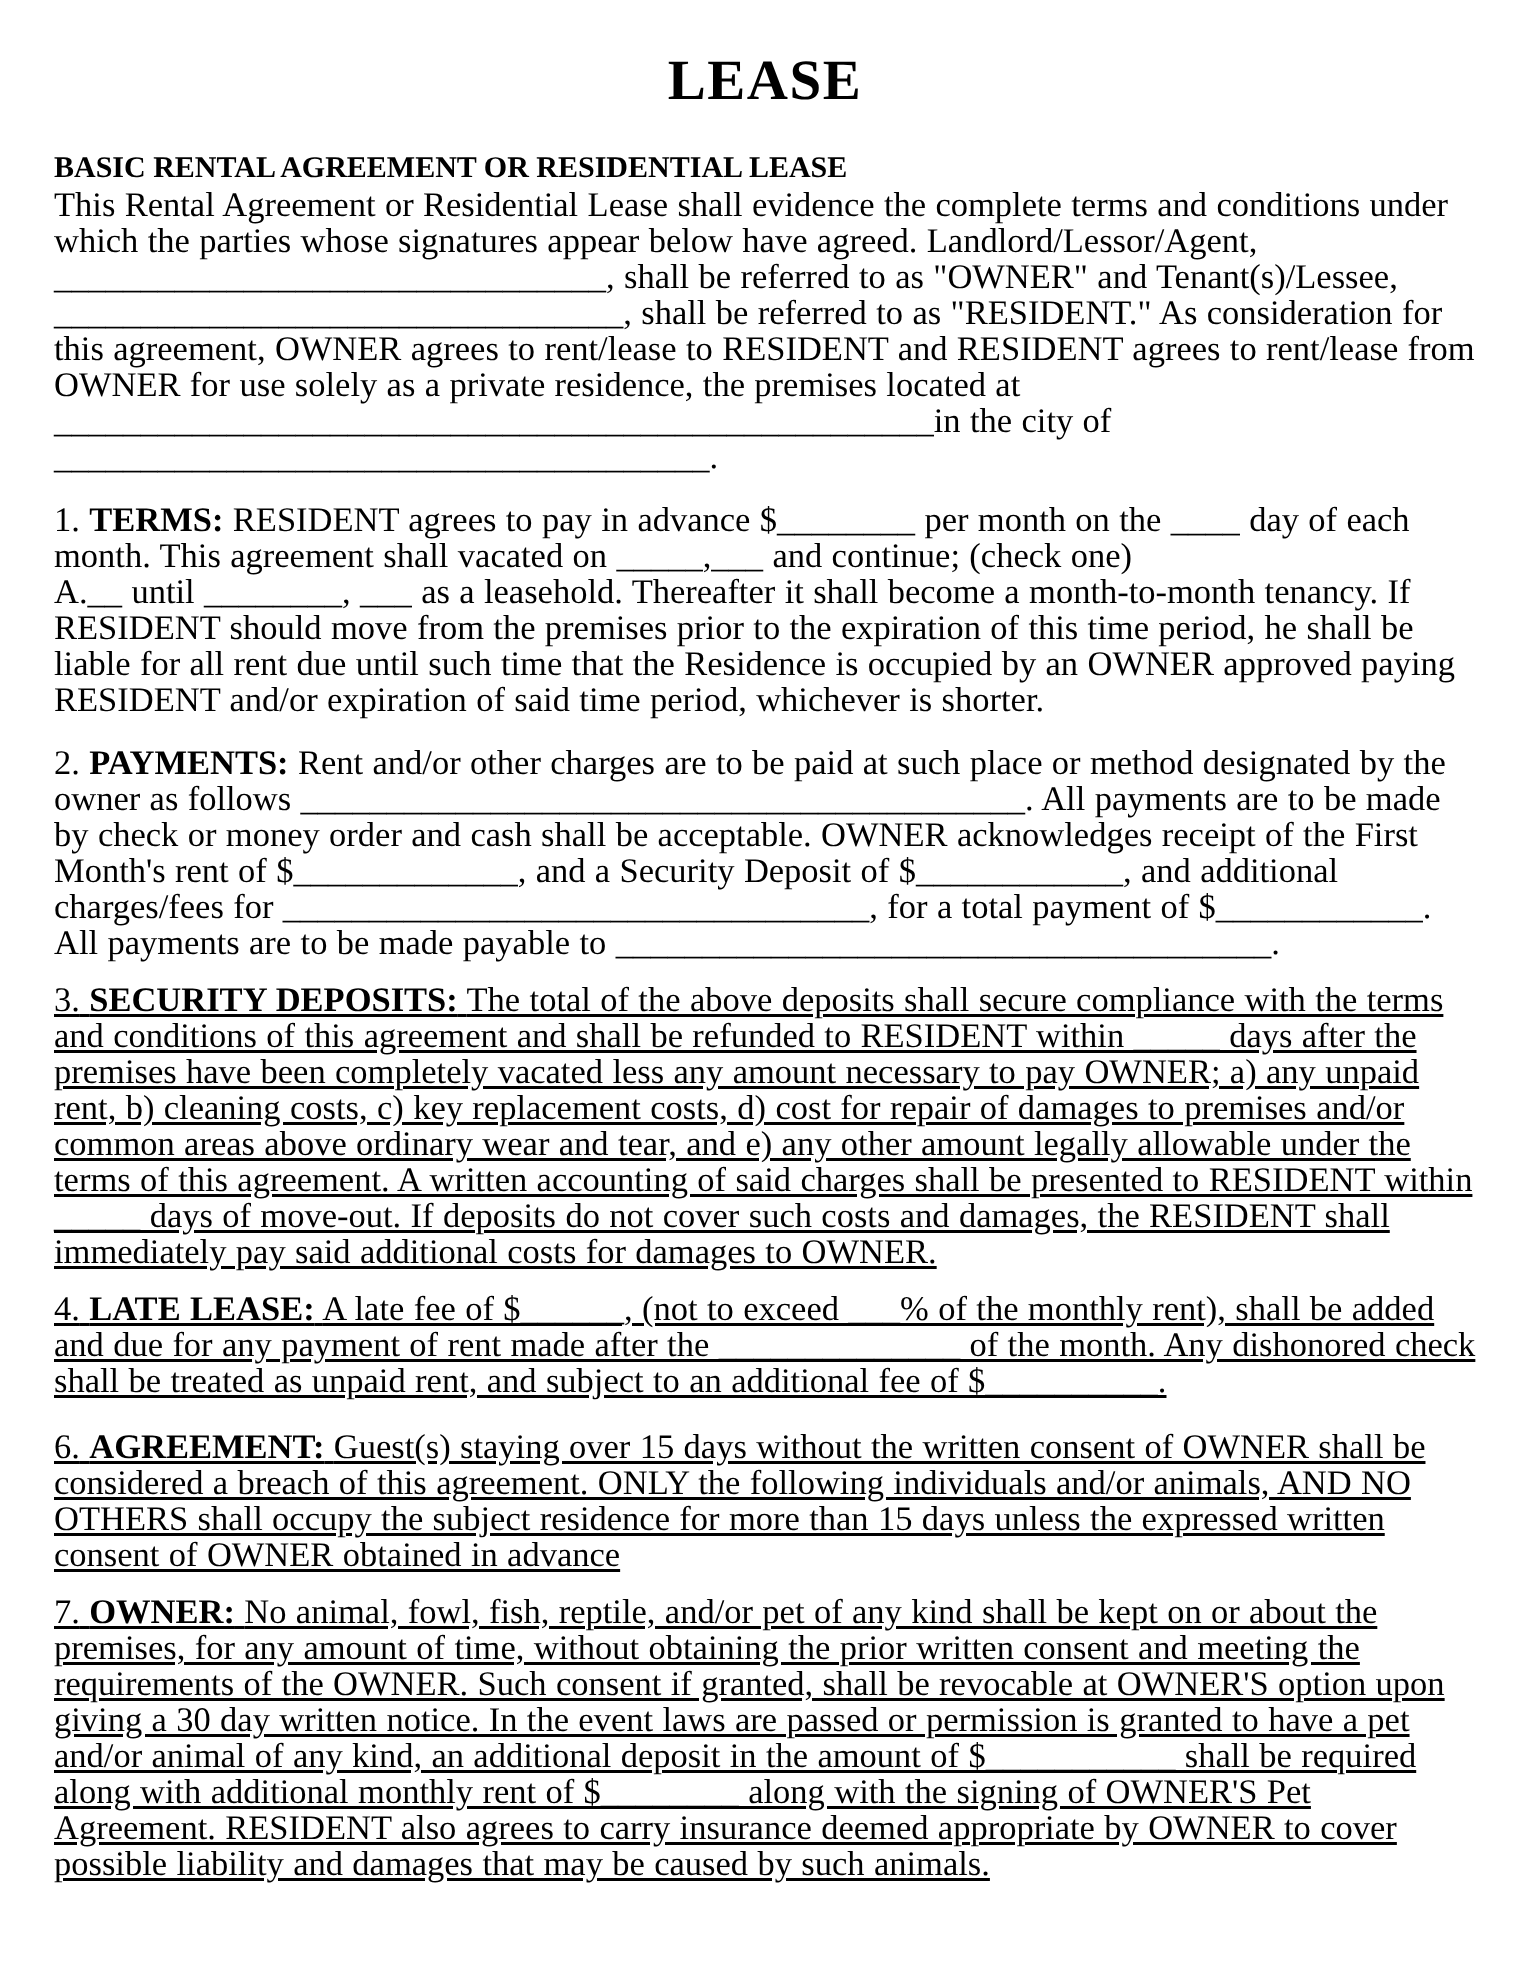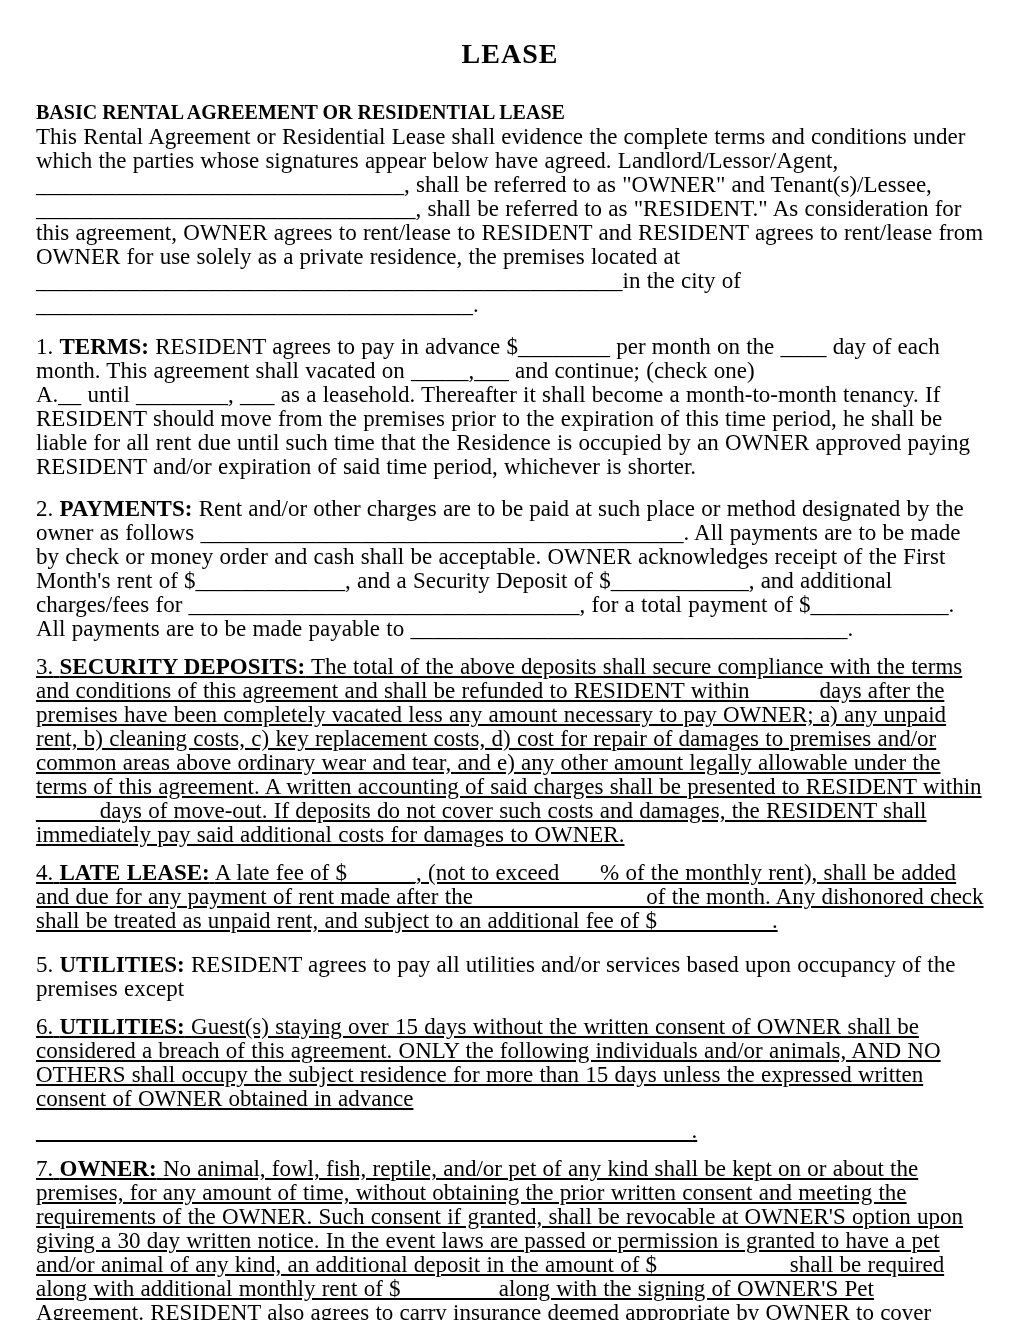--- a/index.html
+++ b/index.html
@@ -17,21 +17,21 @@
   .page {
     box-sizing: border-box;
     width: 1020px;
     height: 1320px;
     padding: 28px 36px 0 36px;
     background: #ffffff;
   }
   .doc-title {
     margin: 10px 0 0 0;
     text-align: center;
-    font-size: 28px;
+    font-size: 38px;
     font-weight: bold;
     letter-spacing: 1px;
     line-height: 32px;
   }
   .doc-subtitle {
     margin: 29px 0 0 0;
     font-size: 20px;
     font-weight: bold;
     line-height: 26px;
   }
@@ -81,30 +81,26 @@
       <span>The total of the above deposits shall secure compliance with the terms and conditions of this agreement and shall be refunded to RESIDENT within _____ days after the premises have been completely vacated less any amount necessary to pay OWNER; a) any unpaid rent, b) cleaning costs, c) key replacement costs, d) cost for repair of damages to premises and/or common areas above ordinary wear and tear, and e) any other amount legally allowable under the terms of this agreement. A written accounting of said charges shall be presented to RESIDENT within _____ days of move-out. If deposits do not cover such costs and damages, the RESIDENT shall immediately pay said additional costs for damages to OWNER.</span></p>
   </div>
 
   <div class="section gap-sm">
     <p class="para"><span>4.</span>
       <strong class="sec-heading">LATE LEASE:</strong>
       <span>A late fee of $______, (not to exceed ___% of the monthly rent), shall be added and due for any payment of rent made after the ______________ of the month. Any dishonored check shall be treated as unpaid rent, and subject to an additional fee of $__________.</span></p>
   </div>
 
   <div class="section gap-lg">
-    <p class="para"><span>5.</span>
-      <strong class="sec-heading">UTILITIES:</strong>
-      <span>RESIDENT agrees to pay all utilities and/or services based upon occupancy of the premises except</span></p>
   </div>
 
   <div class="section gap-sm">
     <p class="para"><span>6.</span>
-      <strong class="sec-heading">UTILITIES:</strong>
+      <strong class="sec-heading">AGREEMENT:</strong>
       <span>Guest(s) staying over 15 days without the written consent of OWNER shall be considered a breach of this agreement. ONLY the following individuals and/or animals, AND NO OTHERS shall occupy the subject residence for more than 15 days unless the expressed written consent of OWNER obtained in advance</span></p>
-    <p class="blankline">_________________________________________________________.</p>
   </div>
 
   <div class="section gap-sm">
     <p class="para"><span>7.</span>
       <strong class="sec-heading">OWNER:</strong>
       <span>No animal, fowl, fish, reptile, and/or pet of any kind shall be kept on or about the premises, for any amount of time, without obtaining the prior written consent and meeting the requirements of the OWNER. Such consent if granted, shall be revocable at OWNER'S option upon giving a 30 day written notice. In the event laws are passed or permission is granted to have a pet and/or animal of any kind, an additional deposit in the amount of $___________ shall be required along with additional monthly rent of $________ along with the signing of OWNER'S Pet Agreement. RESIDENT also agrees to carry insurance deemed appropriate by OWNER to cover possible liability and damages that may be caused by such animals.</span></p>
   </div>
 
 </div>
 

